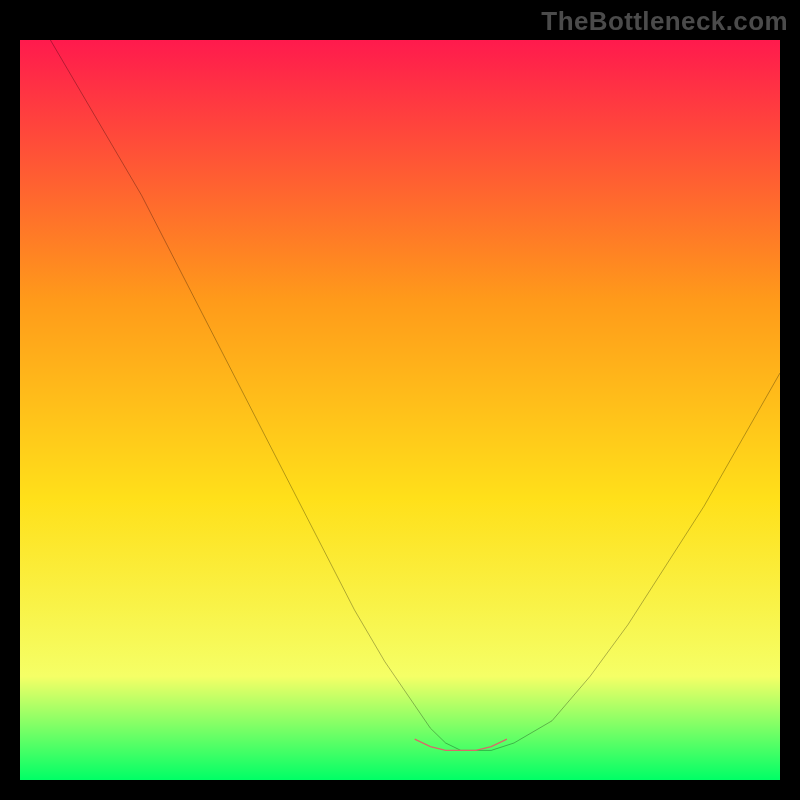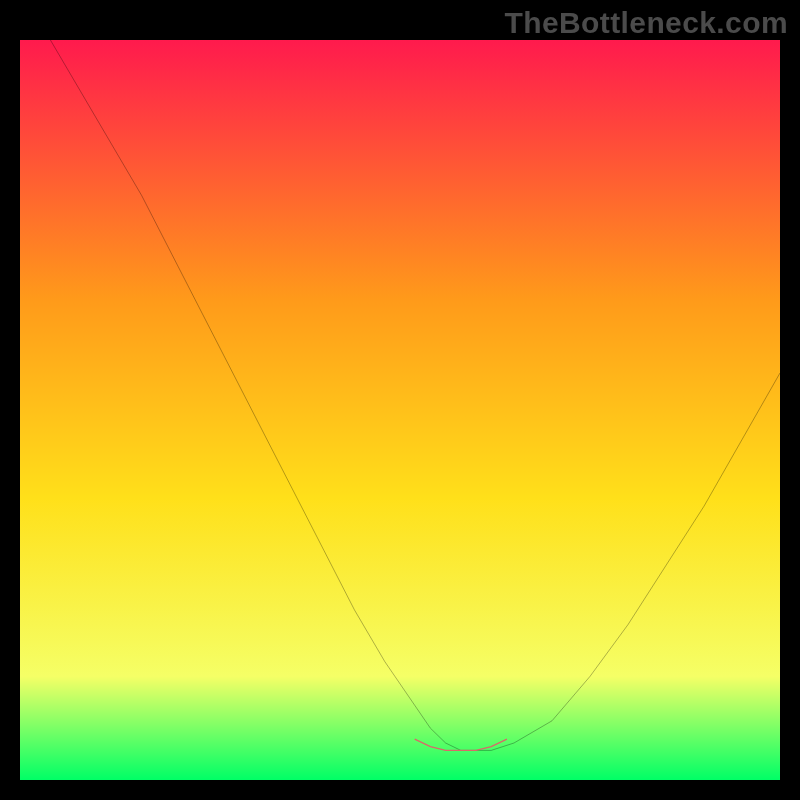--- a/index.html
+++ b/index.html
@@ -15,21 +15,21 @@
     width: 800px;
     height: 800px;
     background: #000;
   }
   .watermark {
     position: absolute;
     top: 6px;
     right: 12px;
     color: #4b4b4b;
     font-family: Arial, Helvetica, sans-serif;
-    font-size: 30px;
+    font-size: 26px;
     font-weight: 600;
     letter-spacing: 0.4px;
     z-index: 5;
   }
   .plot-wrap {
     position: absolute;
     left: 20px;
     top: 40px;
     width: 760px;
     height: 740px;

